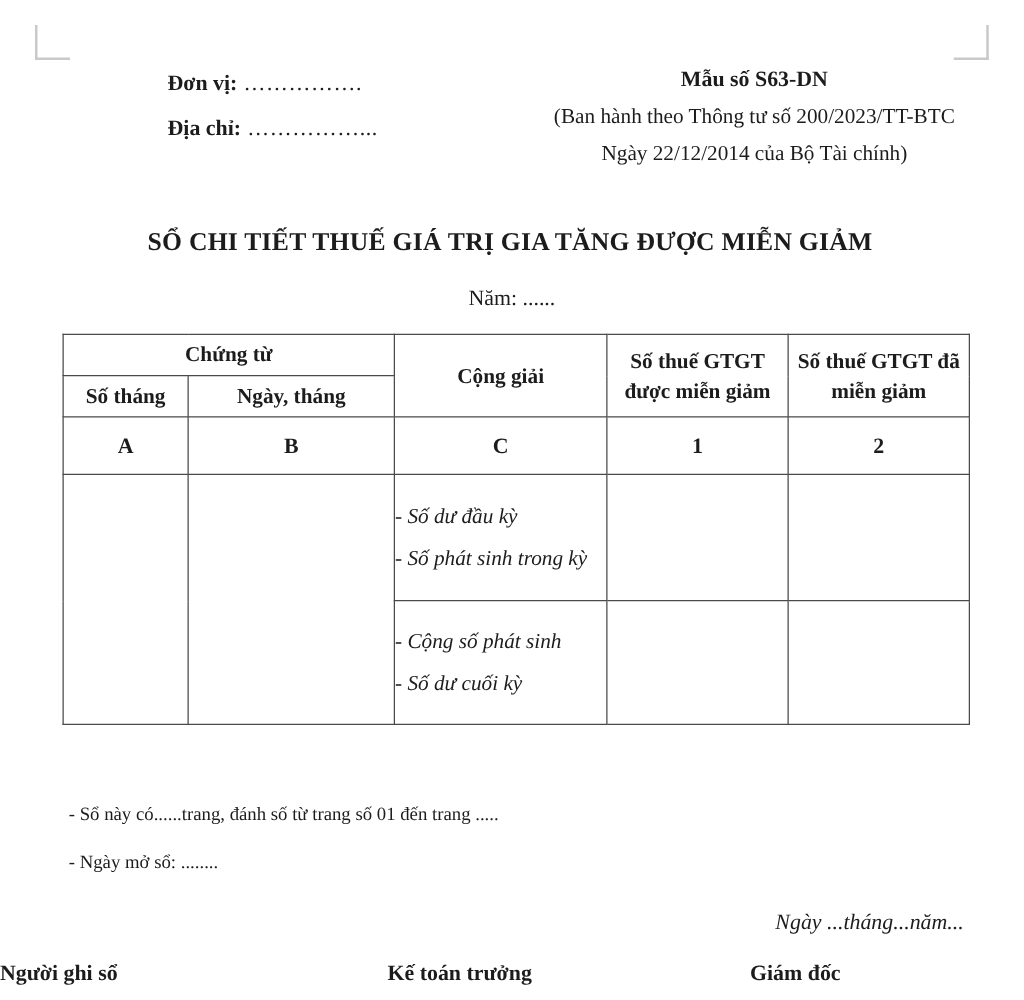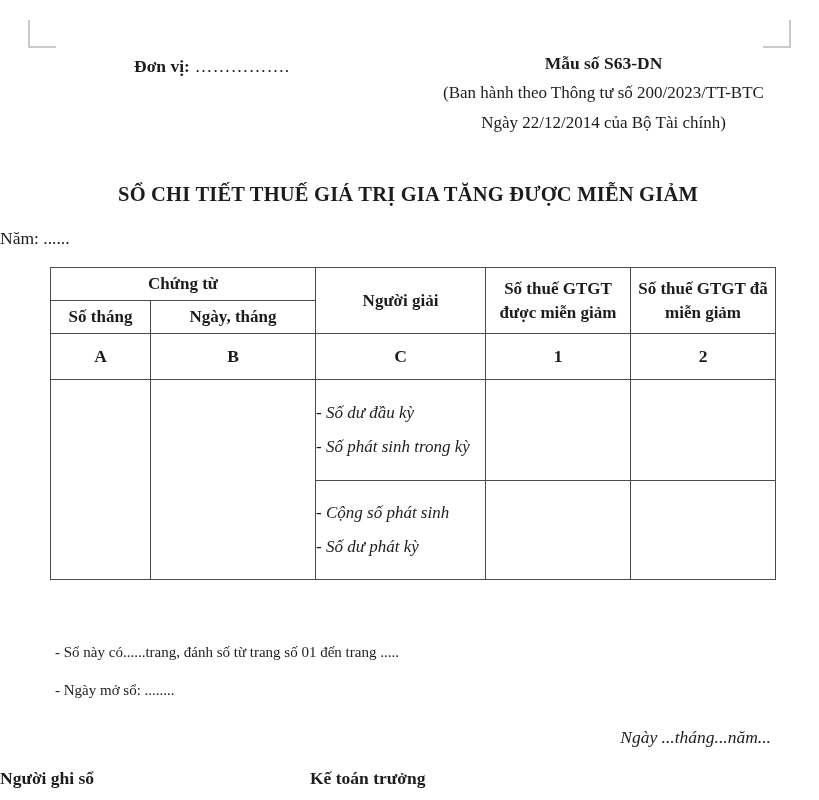--- a/index.html
+++ b/index.html
@@ -89,20 +89,21 @@
     text-align: center;
     font-size: 20.5px;
     font-weight: bold;
     letter-spacing: 0.2px;
   }
   .doc-subtitle {
     position: absolute;
     left: 0;
     top: 228px;
     width: 819px;
+    text-align: center;
     font-size: 17.5px;
     font-weight: normal;
   }
 
   
   .ledger-table {
     position: absolute;
     left: 50px;
     top: 267px;
     width: 725px;
@@ -193,20 +194,23 @@
 </head>
 <body>
 
 <div class="crop-mark tl"></div>
 <div class="crop-mark tr"></div>
 
 <div class="doc-header">
   <div class="header-left">
     <div class="hl-row">
       <span class="hl-label">Đơn vị:</span><span class="hl-dots"> …………….</span>
+    </div>
+    <div class="hl-row">
+      <span class="hl-label">Địa chỉ:</span><span class="hl-dots"> ……………...</span>
     </div>
   </div>
   <div class="header-right">
     <div class="form-code">Mẫu số S63-DN</div>
     <div class="decree-line">(Ban hành theo Thông tư số 200/2023/TT-BTC</div>
     <div class="decree-line">Ngày 22/12/2014 của Bộ Tài chính)</div>
   </div>
 </div>
 
 <div class="doc-title">SỔ CHI TIẾT THUẾ GIÁ TRỊ GIA TĂNG ĐƯỢC MIỄN GIẢM</div>
@@ -216,21 +220,21 @@
   <colgroup>
     <col class="col-a">
       <col class="col-b">
       <col class="col-c">
       <col class="col-1">
       <col class="col-2">
   </colgroup>
   <thead>
     <tr>
       <th colspan="2">Chứng từ</th>
-      <th rowspan="2">Người giải</th>
+      <th rowspan="2">Cộng giải</th>
       <th rowspan="2">Số thuế GTGT được miễn giảm</th>
       <th rowspan="2">Số thuế GTGT đã miễn giảm</th>
     </tr>
     <tr>
       <th>Số tháng</th>
       <th>Ngày, tháng</th>
     </tr>
     <tr class="row-letters">
       <td>A</td>
       <td>B</td>
@@ -246,30 +250,31 @@
       <td class="cell-note">
         <div>- Số dư đầu kỳ</div>
         <div>- Số phát sinh trong kỳ</div>
       </td>
       <td></td>
       <td></td>
     </tr>
     <tr class="body-row-2">
       <td class="cell-note">
         <div>- Cộng số phát sinh</div>
-        <div>- Số dư phát kỳ</div>
+        <div>- Số dư cuối kỳ</div>
       </td>
       <td></td>
       <td></td>
     </tr>
   </tbody>
 </table>
 
 <div class="footnotes">
   <div class="fn-line">- Sổ này có......trang, đánh số từ trang số 01 đến trang .....</div>
   <div class="fn-line">- Ngày mở sổ: ........</div>
 </div>
 
 <div class="date-line">Ngày ...tháng...năm...</div>
 <div class="sign-row">
   <div class="sign-cell s1">Người ghi sổ</div>
   <div class="sign-cell s2">Kế toán trưởng</div>
+  <div class="sign-cell s3">Giám đốc</div>
 </div>
 
 </body></html>

